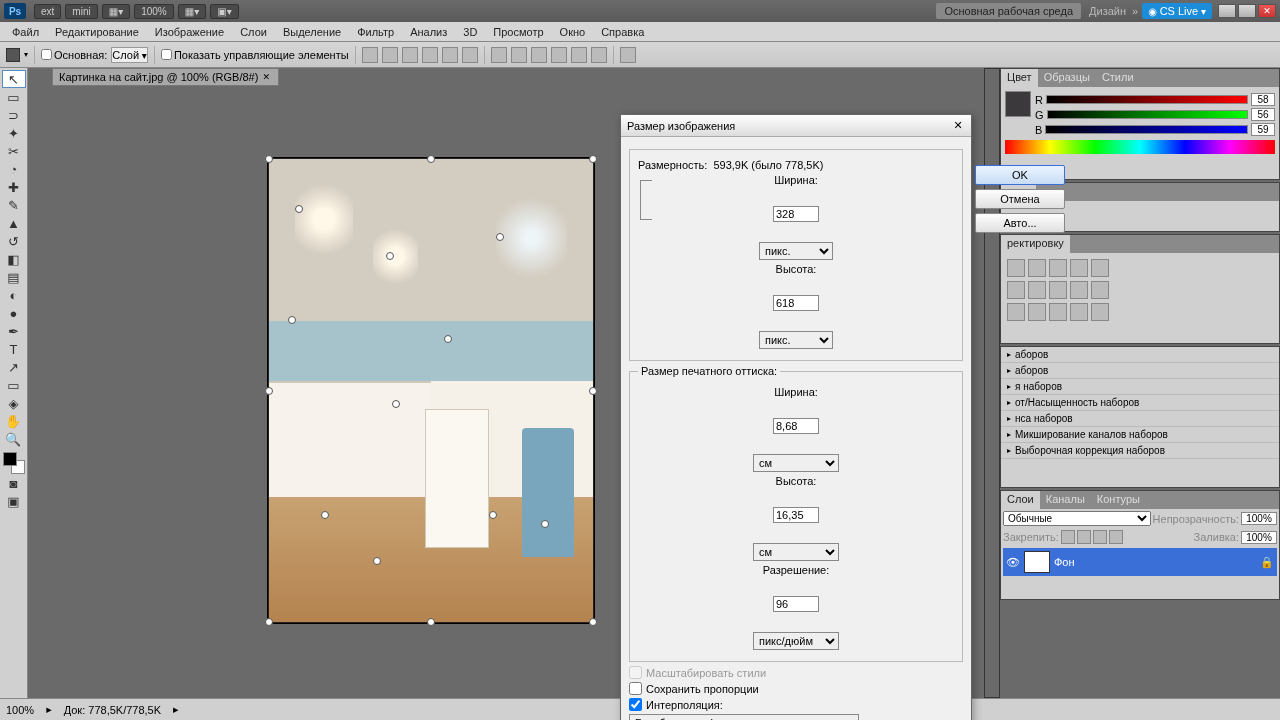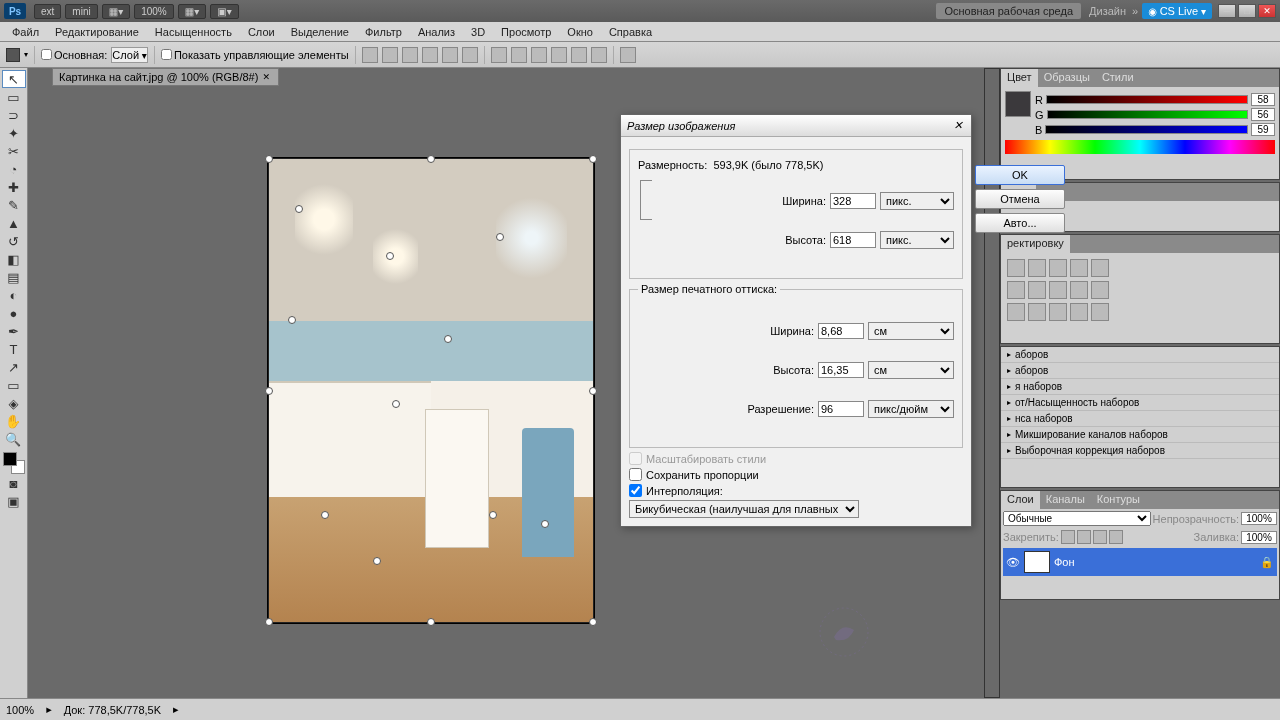--- a/index.html
+++ b/index.html
@@ -54,27 +54,27 @@
 .layers-panel{height:110px;}
 .layer-toolbar{display:flex;gap:2px;padding:2px;font-size:10px;align-items:center;}
 .layer-toolbar select{font-size:10px;flex:1;}
 .layer-toolbar .pct{width:36px;border:1px solid #888;background:#fff;font-size:10px;text-align:center;}
 .layer-row{display:flex;align-items:center;background:#3a6fd8;color:#fff;padding:3px;margin:2px;}
 .layer-row .eye{width:14px;text-align:center;}
 .layer-row .thumb{width:26px;height:22px;background:#fff;border:1px solid #333;margin:0 4px;}
 .collapsed{width:16px;background:#6a6a6a;border:1px solid #333;}
 .statusbar{position:absolute;bottom:0;left:0;right:0;height:22px;background:#d0d0d0;border-top:1px solid #888;display:flex;align-items:center;padding:0 6px;font-size:10px;gap:12px;}
 .dialog{position:absolute;left:620px;top:114px;width:352px;background:#f0f0f0;border:1px solid #666;box-shadow:2px 2px 8px rgba(0,0,0,0.3);z-index:100;}
-.dlg-title{height:22px;background:linear-gradient(#fff,#dcdcdc);border-bottom:1px solid #aaa;display:flex;align-items:center;padding:0 6px;font-size:11px;font-style:italic;}
+.dlg-title{height:22px;background:linear-gradient(#fff,#dcdcdc);border-bottom:1px solid #aaa;display:flex;align-items:center;padding:0 6px;font-size:11px;}
 .dlg-title .x{margin-left:auto;width:14px;text-align:center;cursor:pointer;}
 .dlg-body{padding:8px;position:relative;}
 .dim-row{font-size:11px;margin:3px 0;display:flex;align-items:center;}
 .fieldset{border:1px solid #bbb;padding:6px 8px 8px;margin:4px 0;}
 .fieldset legend{font-size:11px;padding:0 3px;}
-.frow{display:flex;align-items:center;margin:21px 0;gap:4px;justify-content:flex-end;}
+.frow{display:flex;align-items:center;margin:3px 0;gap:20px;justify-content:flex-end;flex-direction:column;}
 .frow label{font-size:11px;}
 .frow input[type=text]{width:46px;border:1px solid #888;padding:1px 2px;font-size:11px;}
 .frow select{width:74px;border:1px solid #888;font-size:11px;padding:1px;}
 .chain{position:absolute;left:10px;top:30px;width:12px;height:40px;border-left:1px solid #888;border-top:1px solid #888;border-bottom:1px solid #888;}
 .chk-row{display:flex;align-items:center;gap:4px;font-size:11px;margin:3px 0;}
 .chk-row.disabled{color:#999;}
 .interp-sel{width:230px;border:1px solid #888;font-size:11px;padding:1px;}
 .dlg-btns{position:absolute;right:-94px;top:28px;width:90px;display:flex;flex-direction:column;gap:4px;}
 .dlg-btn{border:1px solid #888;background:linear-gradient(#fdfdfd,#e0e0e0);padding:3px 0;text-align:center;font-size:11px;border-radius:2px;}
 .dlg-btn.primary{border:1px solid #3a6fd8;background:linear-gradient(#eaf3ff,#c8ddf5);}
@@ -98,21 +98,21 @@
   <span style="color:#bbb;">»</span>
   <span class="cslive">◉ <span>CS Live</span> ▾</span>
   <div class="winbtn">─</div>
   <div class="winbtn">□</div>
   <div class="winbtn winclose">✕</div>
 </div>
 
 <div class="menubar">
   <span>Файл</span>
   <span>Редактирование</span>
-  <span>Насыщенность</span>
+  <span>Изображение</span>
   <span>Слои</span>
   <span>Выделение</span>
   <span>Фильтр</span>
   <span>Анализ</span>
   <span>3D</span>
   <span>Просмотр</span>
   <span>Окно</span>
   <span>Справка</span>
 </div>
 

